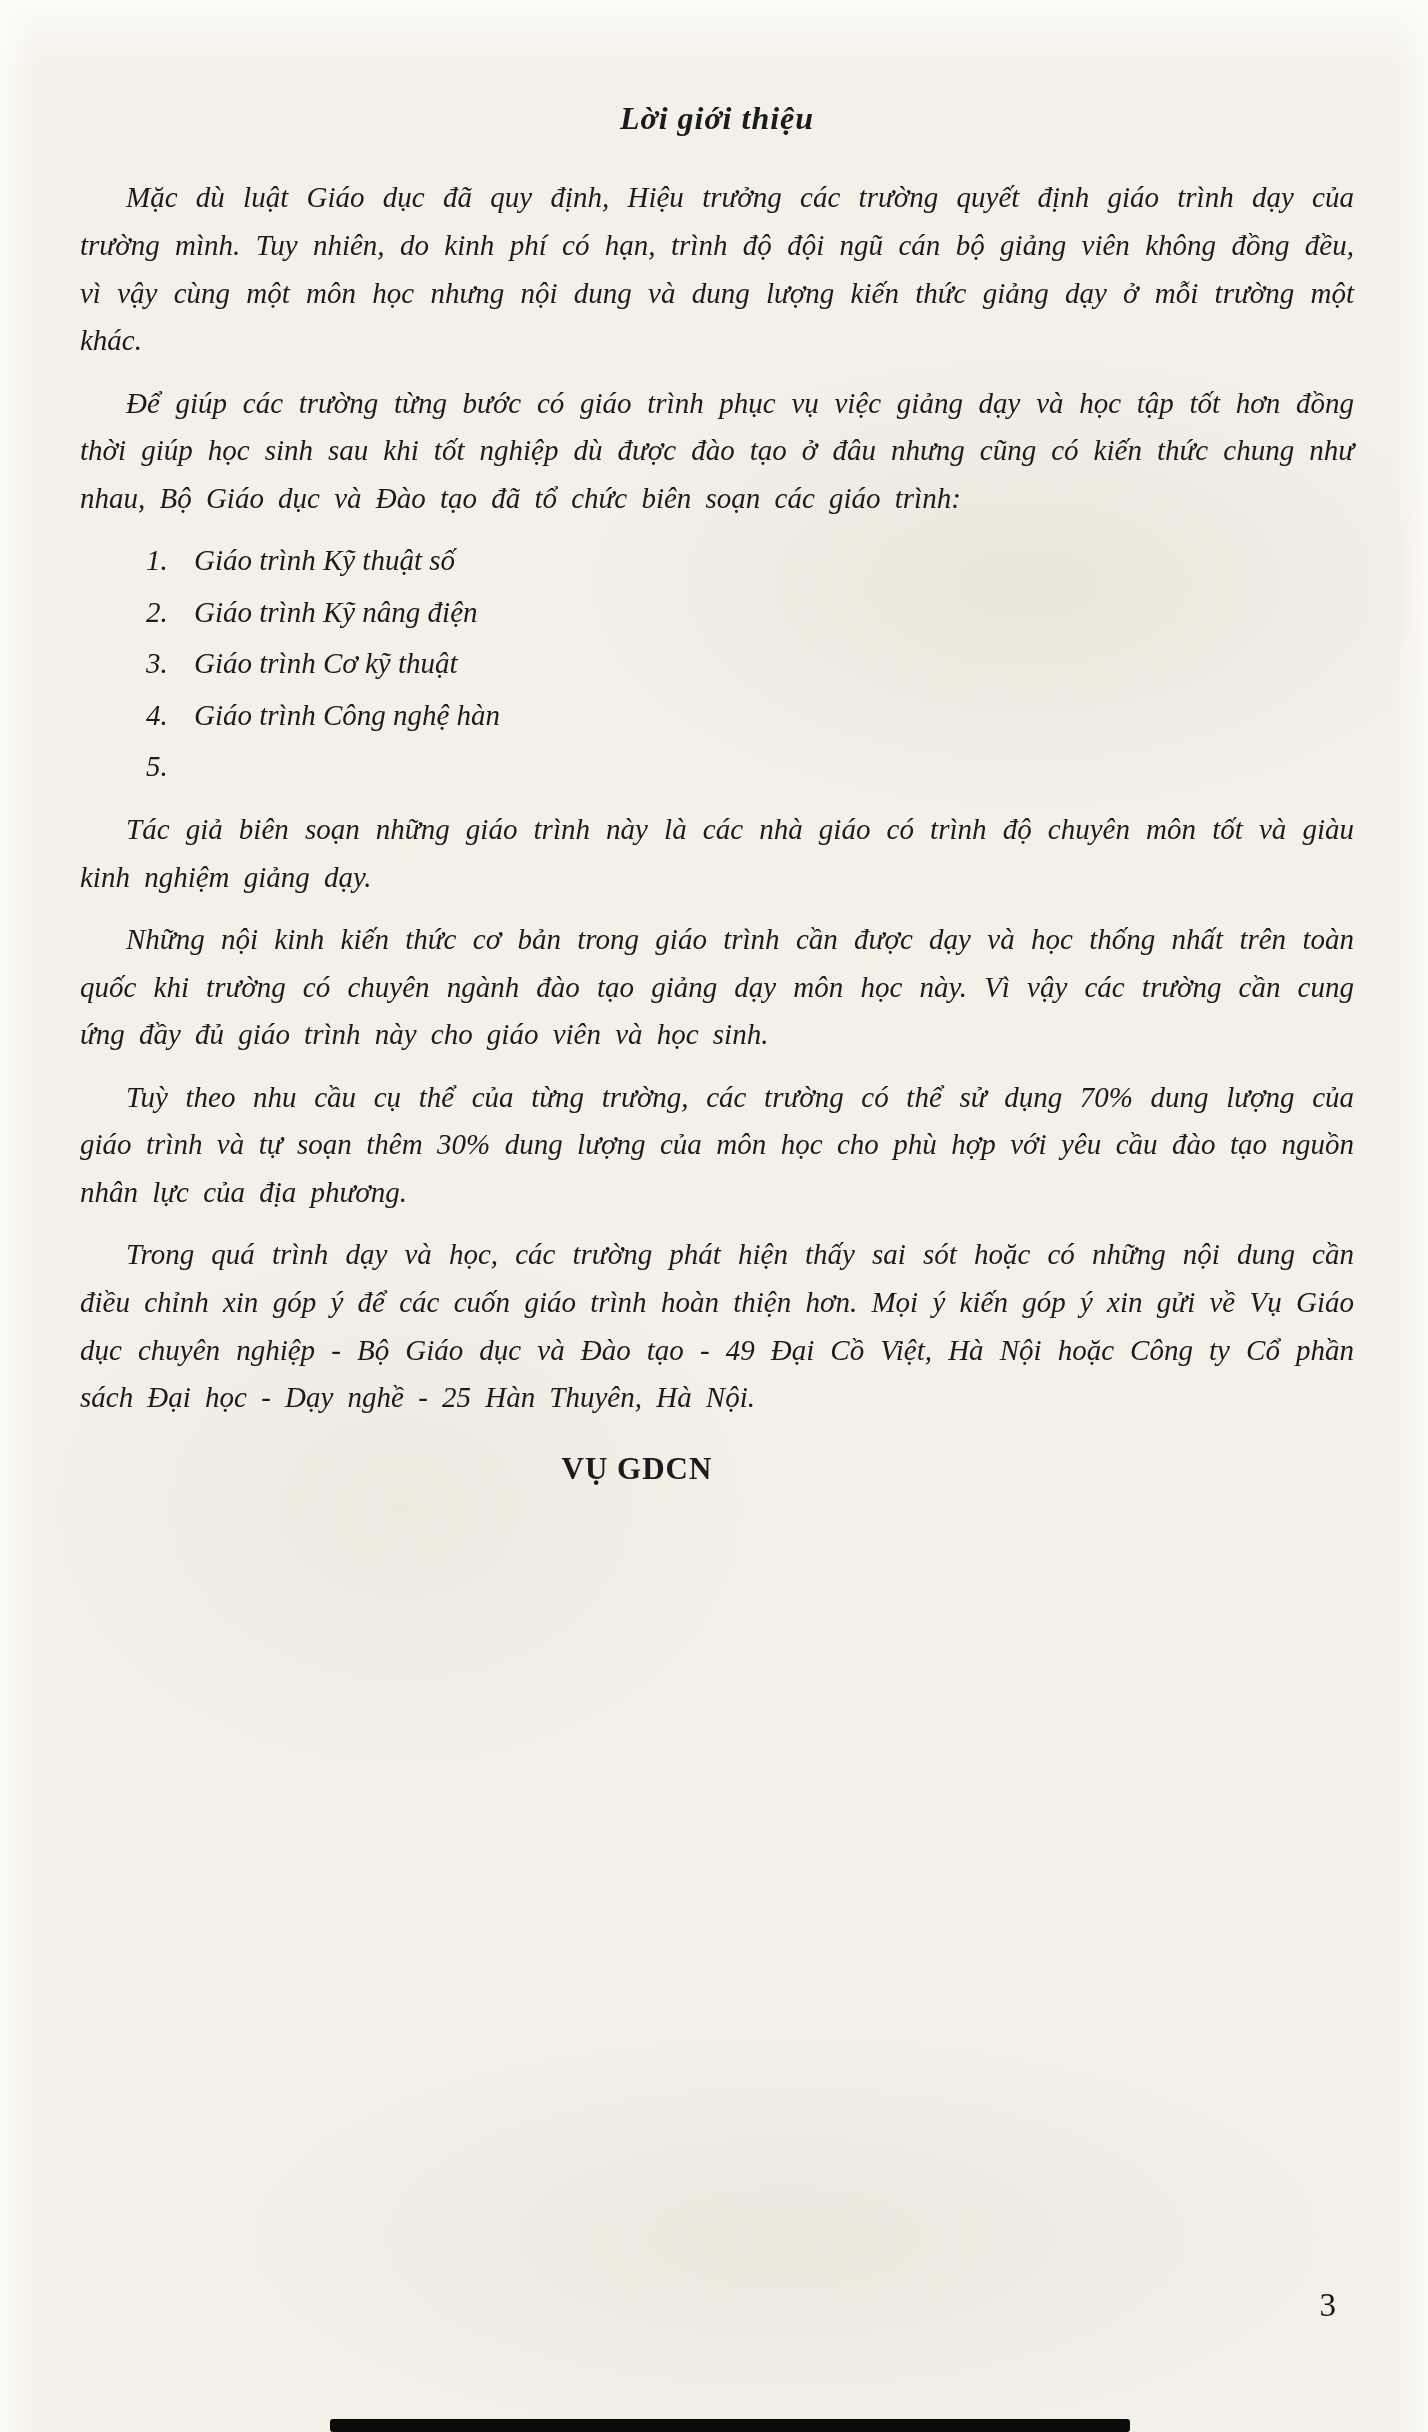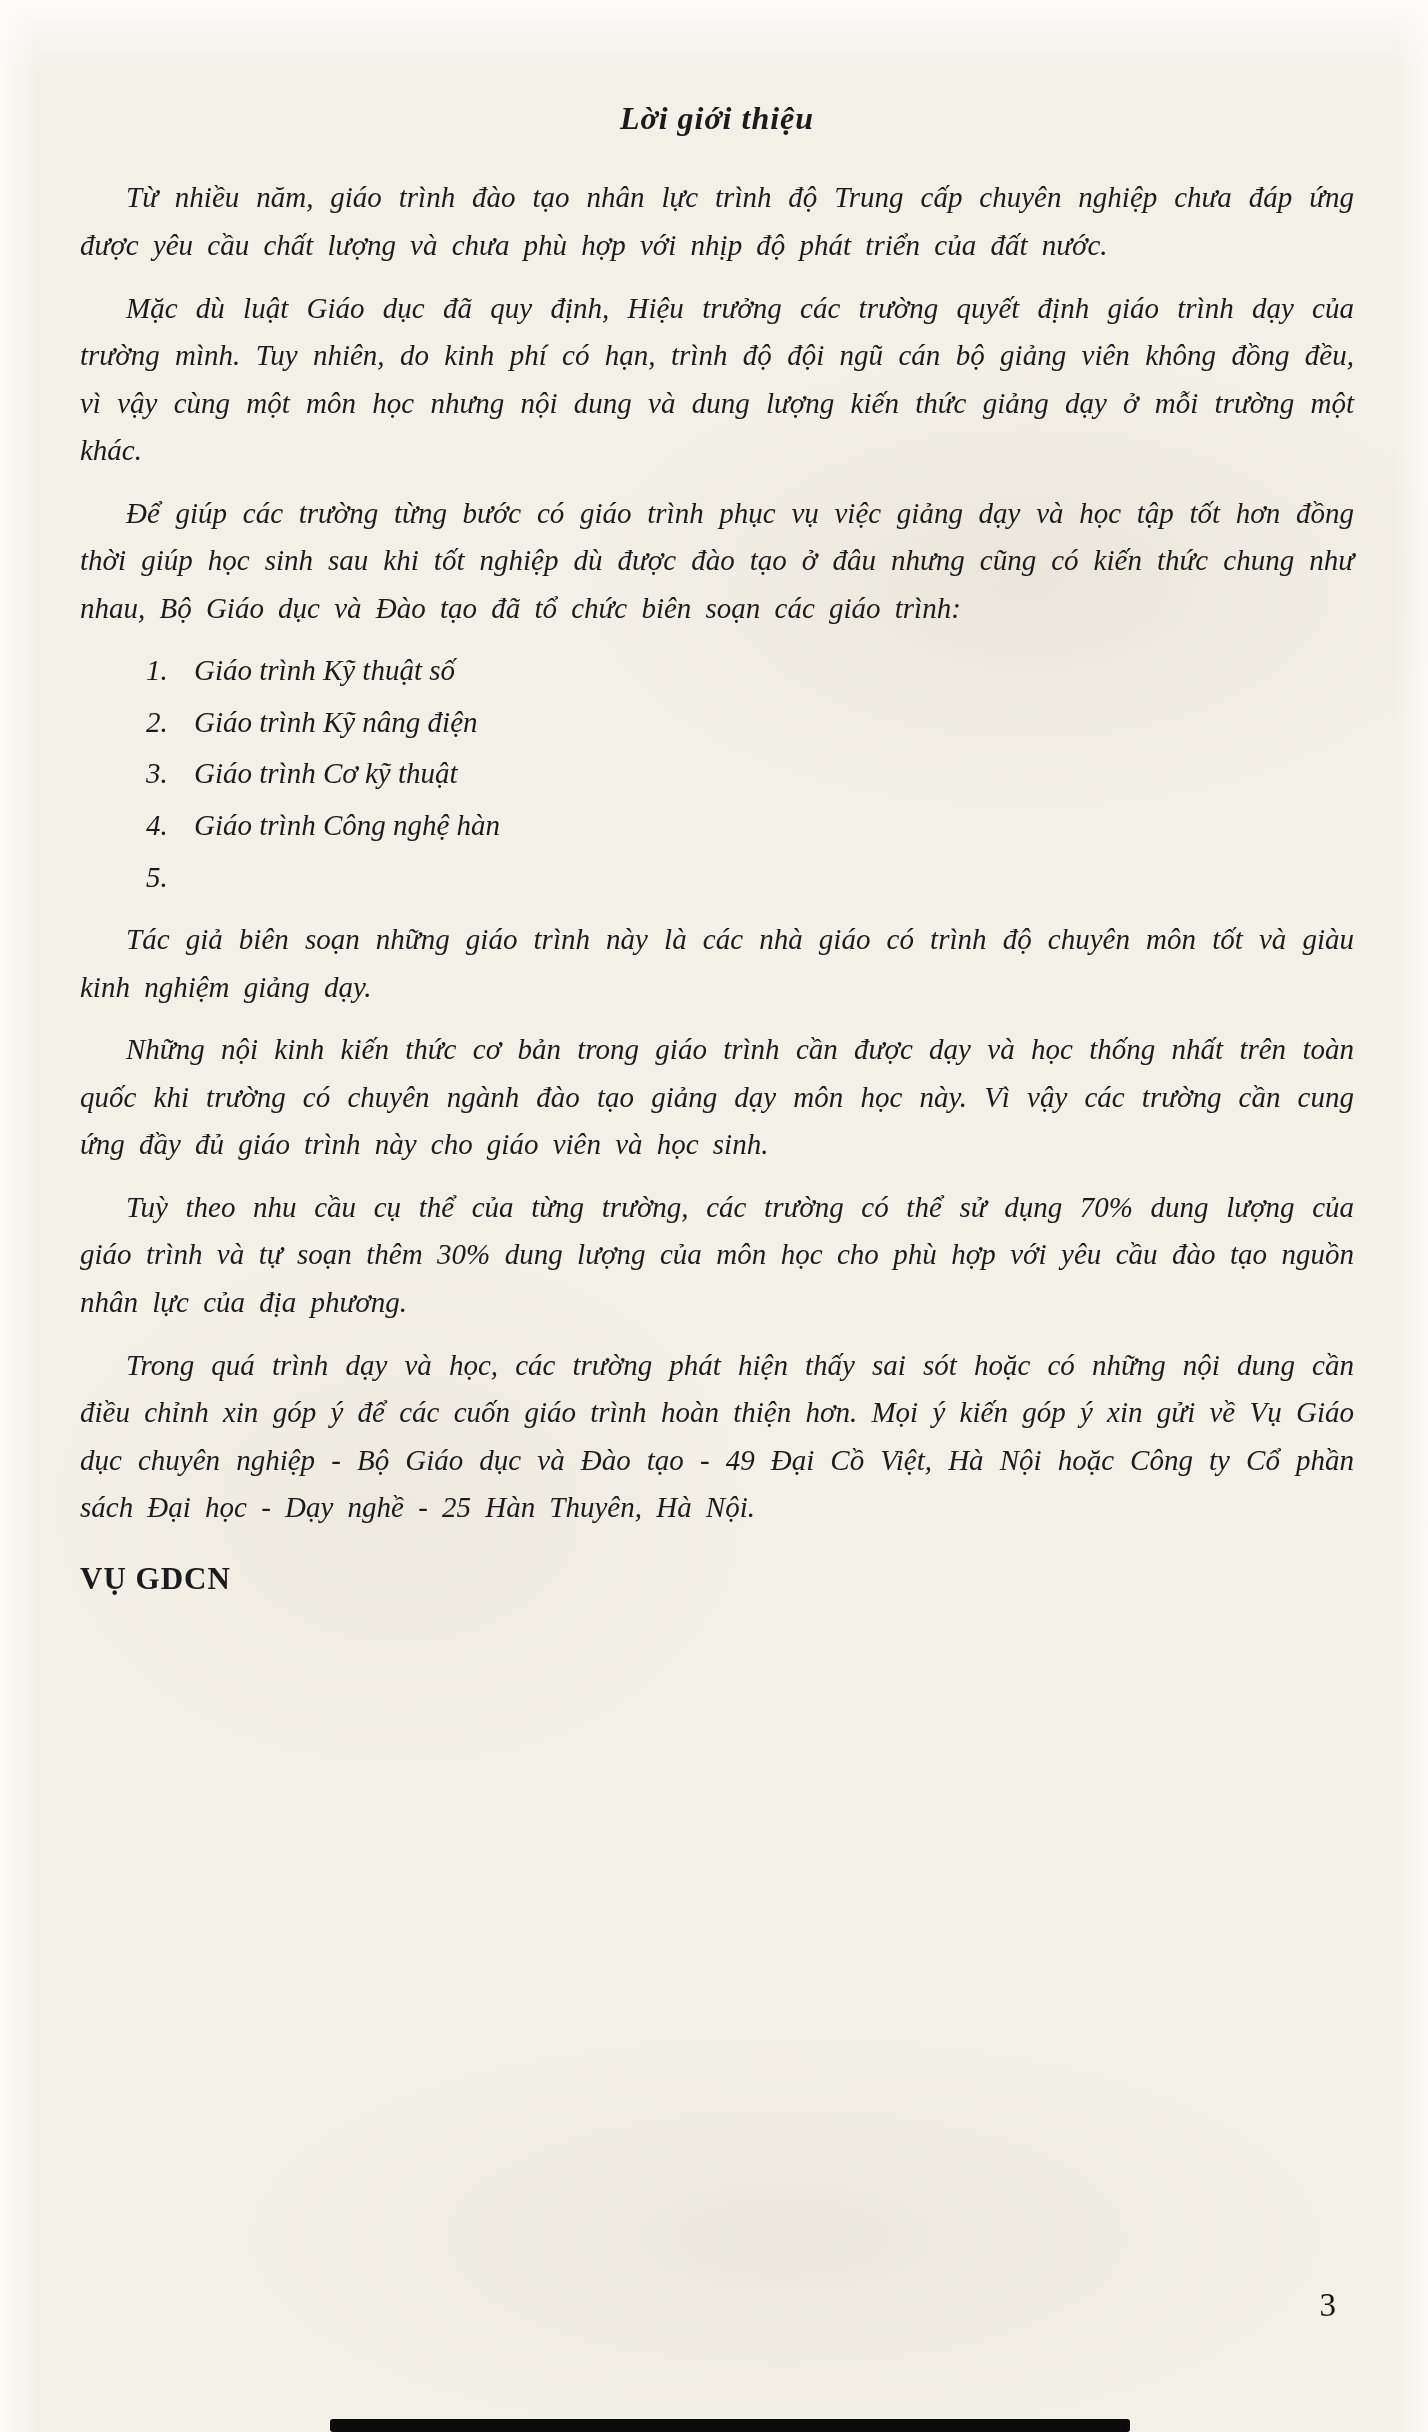--- a/index.html
+++ b/index.html
@@ -65,21 +65,21 @@
     padding-left: 66px;
     margin-bottom: 4px;
   }
   .book-list .num {
     width: 48px;
     flex: 0 0 48px;
   }
   .signature {
     font-style: normal;
     font-weight: bold;
-    text-align: left;
+    text-align: center;
     padding-right: 160px;
     font-size: 31px;
     letter-spacing: 1px;
     margin-top: 22px;
   }
   .page-number {
     position: absolute;
     right: 92px;
     bottom: 108px;
     font-size: 33px;
@@ -98,21 +98,20 @@
 </style>
 </head>
 <body>
 
 <div class="scan-page">
 
   <div class="content">
 
     <h1 class="doc-title">Lời giới thiệu</h1>
 
-    <p class="para">Từ nhiều năm, giáo trình đào tạo nhân lực trình độ Trung cấp chuyên nghiệp chưa đáp ứng được yêu cầu chất lượng và chưa phù hợp với nhịp độ phát triển của đất nước.</p>
     <p class="para">Mặc dù luật Giáo dục đã quy định, Hiệu trưởng các trường quyết định giáo trình dạy của trường mình. Tuy nhiên, do kinh phí có hạn, trình độ đội ngũ cán bộ giảng viên không đồng đều, vì vậy cùng một môn học nhưng nội dung và dung lượng kiến thức giảng dạy ở mỗi trường một khác.</p>
     <p class="para">Để giúp các trường từng bước có giáo trình phục vụ việc giảng dạy và học tập tốt hơn đồng thời giúp học sinh sau khi tốt nghiệp dù được đào tạo ở đâu nhưng cũng có kiến thức chung như nhau, Bộ Giáo dục và Đào tạo đã tổ chức biên soạn các giáo trình:</p>
 
     <ol class="book-list">
       <li>
         <span class="num">1.</span>
         <span>Giáo trình Kỹ thuật số</span>
       </li>
       <li>
         <span class="num">2.</span>

